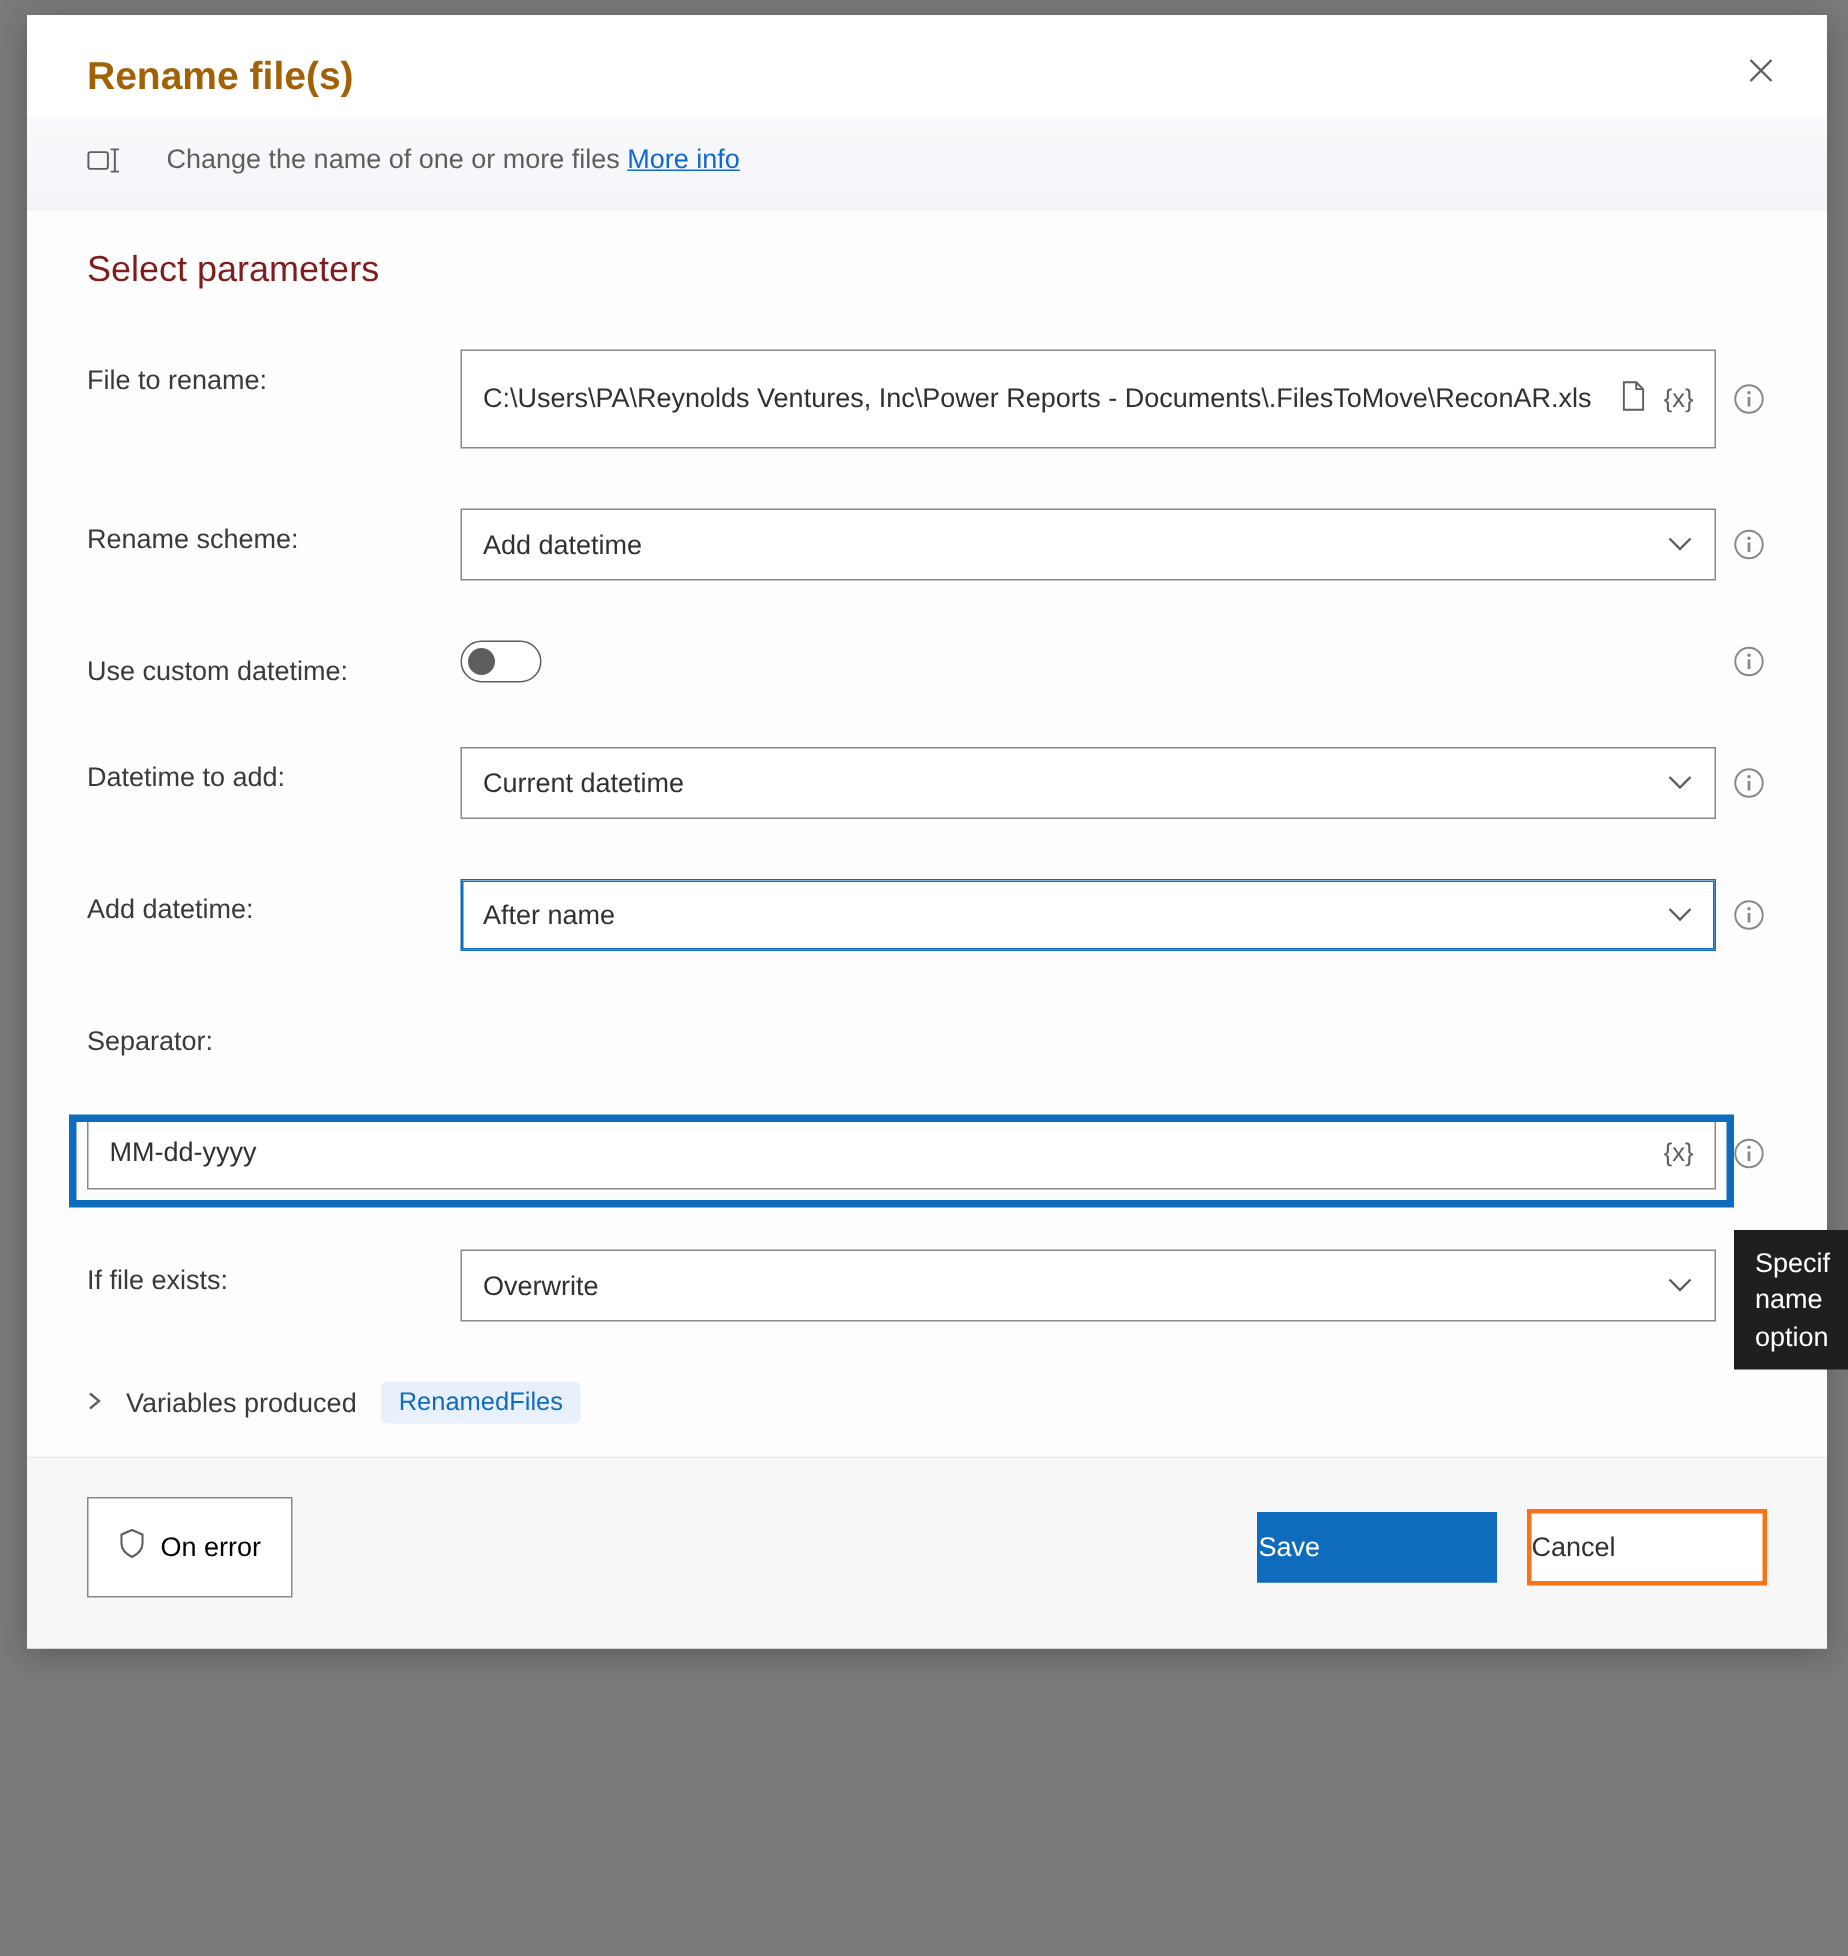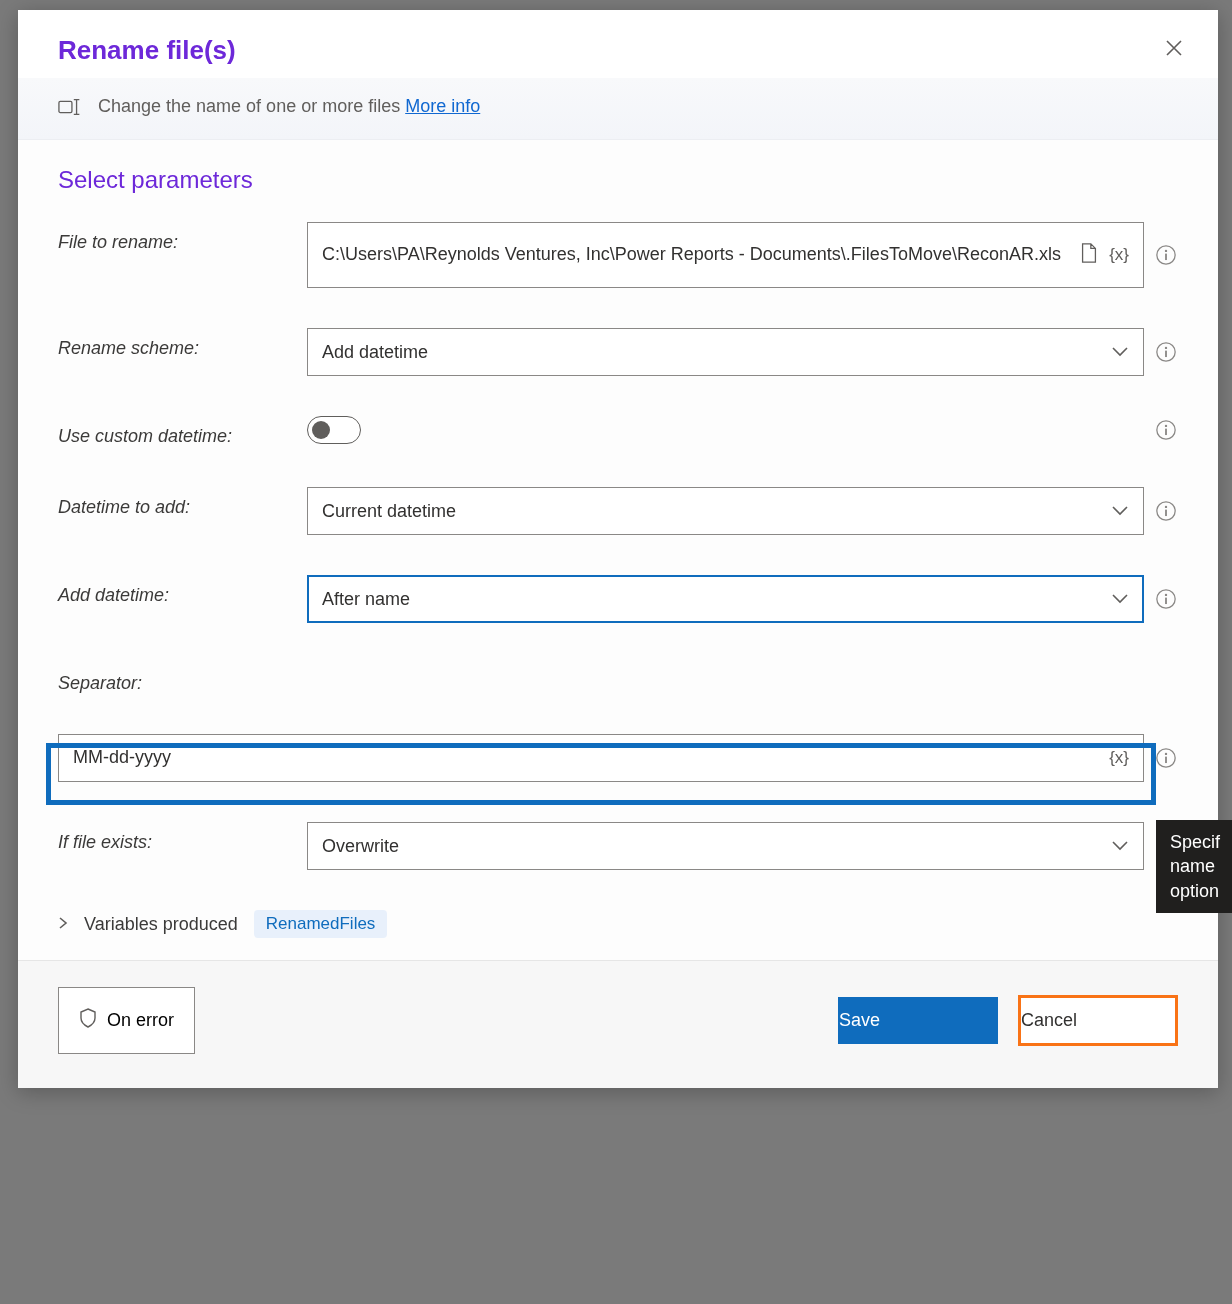--- a/index.html
+++ b/index.html
@@ -22,66 +22,65 @@
     flex-direction: column;
   }
   .dialog-header {
     display: flex;
     align-items: center;
     padding: 22px 30px 10px 40px;
   }
   .dialog-title {
     font-size: 26px;
     font-weight: 600;
-    color: #6d28d9;
+    color: #a16207;
     flex: 1;
   }
   .close-btn {
     font-size: 24px;
     color: #605e5c;
     cursor: pointer;
     padding: 4px;
   }
   .description-bar {
     background: linear-gradient(#f8f9fb,#f3f5f9);
     padding: 18px 40px 22px 40px;
     display: flex;
     align-items: center;
-    gap: 14px;
+    gap: 27px;
     border-bottom: 1px solid #eceef2;
   }
   .rename-icon {
     width: 26px; height: 20px;
     display: inline-flex; align-items:center; justify-content:center;
     color:#605e5c;
   }
   .desc-text { font-size: 18px; color:#605e5c; }
   .desc-link { color:#1068d1; text-decoration: underline; cursor:pointer; }
   .body {
     padding: 26px 40px 22px 40px;
     background:#fdfdfd;
   }
   .section-title {
     font-size: 24px;
-    color:#6d28d9;
-    margin-bottom: 28px;
+    color:#7f1d1d;
+    margin-bottom: 39px;
   }
   .form-row {
     display:flex;
     align-items:flex-start;
     margin-bottom: 40px;
     gap: 14px;
   }
   .form-label {
     width: 235px;
     padding-top: 10px;
     font-size: 18px;
     color:#3b3a39;
     flex-shrink:0;
-    font-style:italic;
   }
   .control-wrap {
     flex:1;
     display:flex;
     align-items:center;
     gap:10px;
   }
   .text-input, .select-input {
     flex:1;
     border:1px solid #8a8886;

